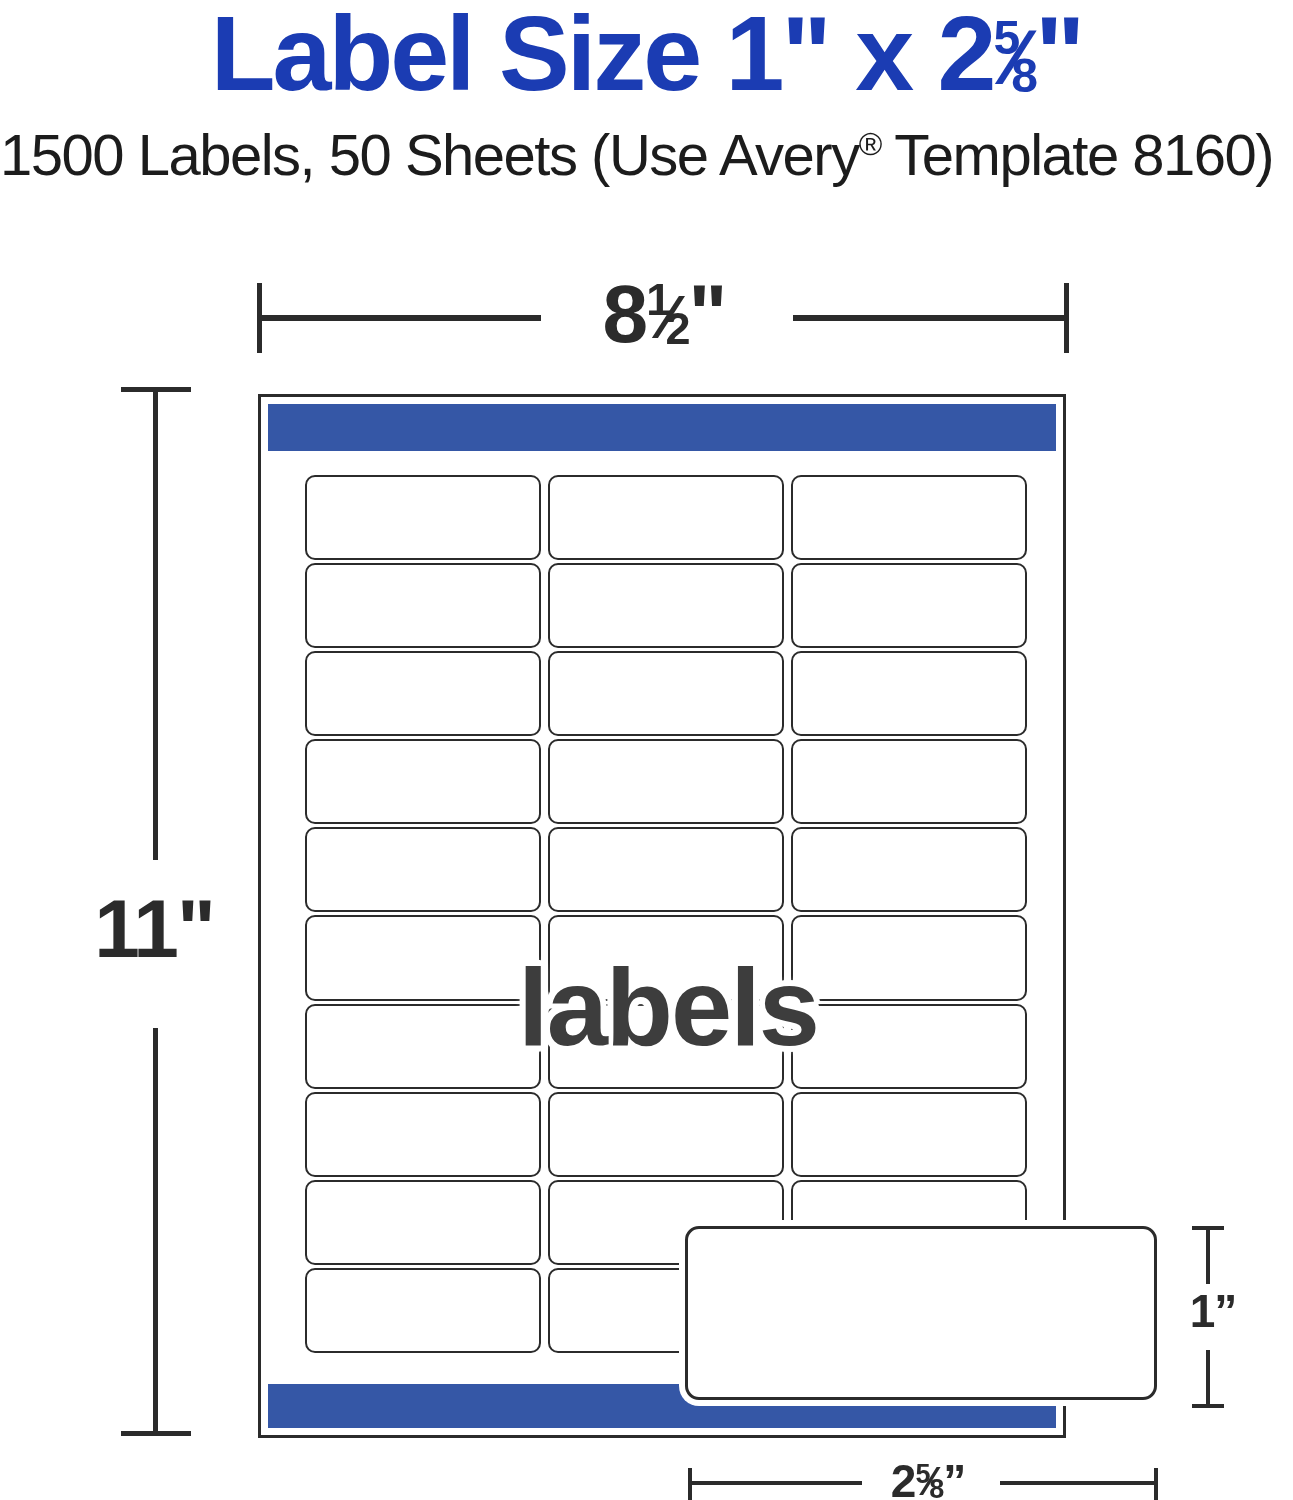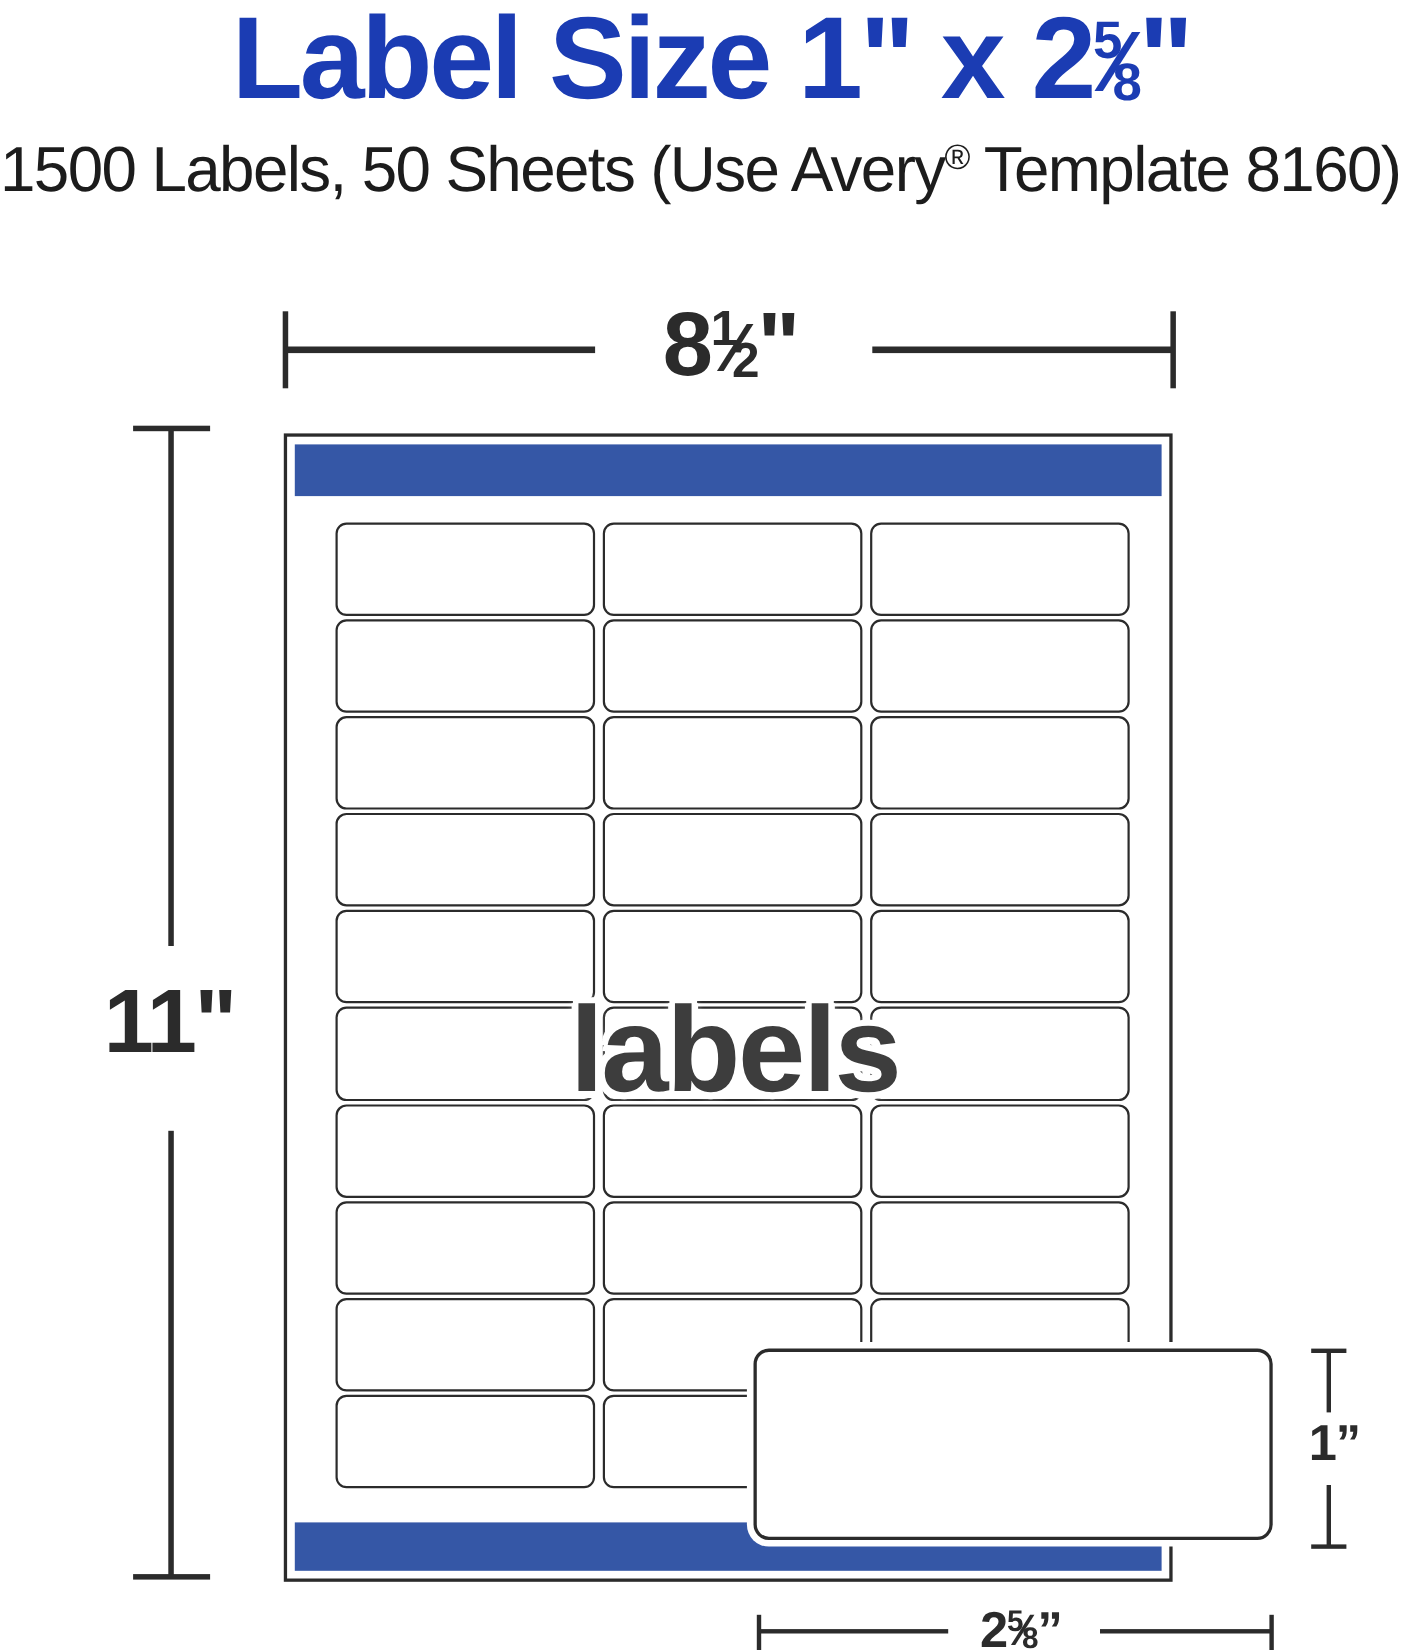--- a/index.html
+++ b/index.html
@@ -59,21 +59,21 @@
   .overlay-line{
     position:absolute;left:668px;transform:translateX(-50%);
     color:var(--gray);font-weight:bold;line-height:1;white-space:nowrap;
     text-shadow:
       -6px 0 0 #fff,6px 0 0 #fff,0 -6px 0 #fff,0 6px 0 #fff,
       -5px -5px 0 #fff,5px 5px 0 #fff,-5px 5px 0 #fff,5px -5px 0 #fff,
       0 0 10px #fff,0 0 10px #fff;
     z-index:4;
   }
   .ol-count{top:670px;font-size:222px;}
-  .ol-2{top:900px;font-size:110px;letter-spacing:-2px;}
+  .ol-2{top:952px;font-size:110px;letter-spacing:-2px;}
   .ol-3{top:1006px;font-size:110px;letter-spacing:-2px;}
   
   .popped{
     position:absolute;left:685px;top:1226px;width:472px;height:174px;
     background:#fff;border:3px solid var(--ink);border-radius:14px;
     box-sizing:border-box;box-shadow:0 0 0 6px #fff;z-index:5;
   }
   .z6{z-index:6;}
 </style>
 </head>

